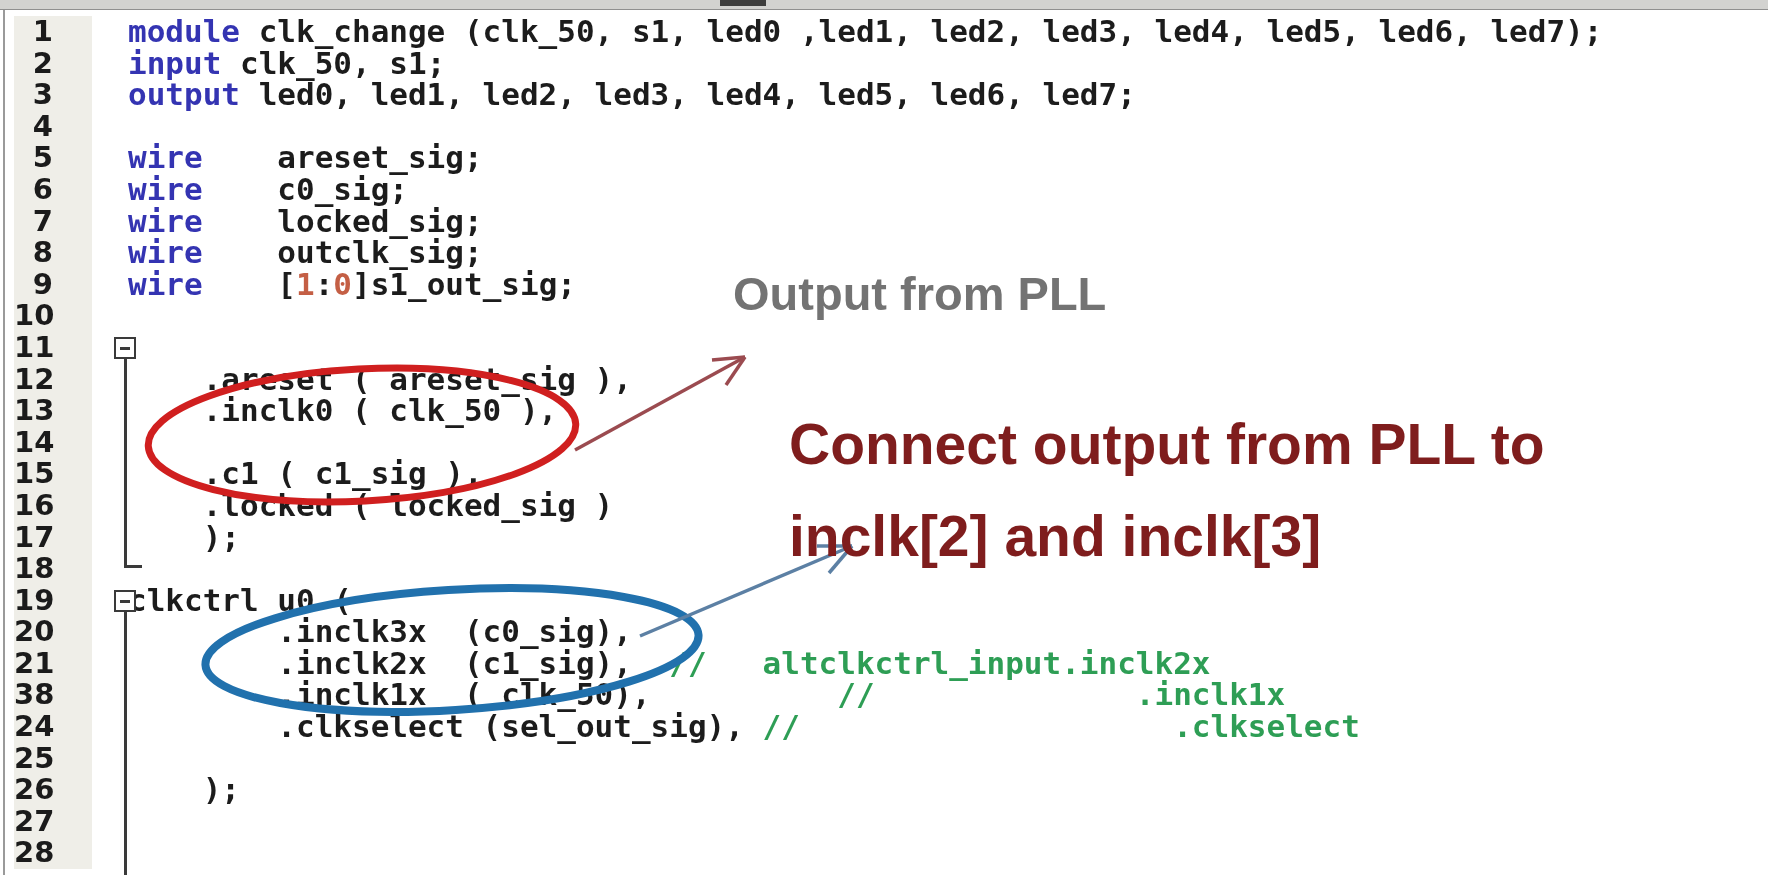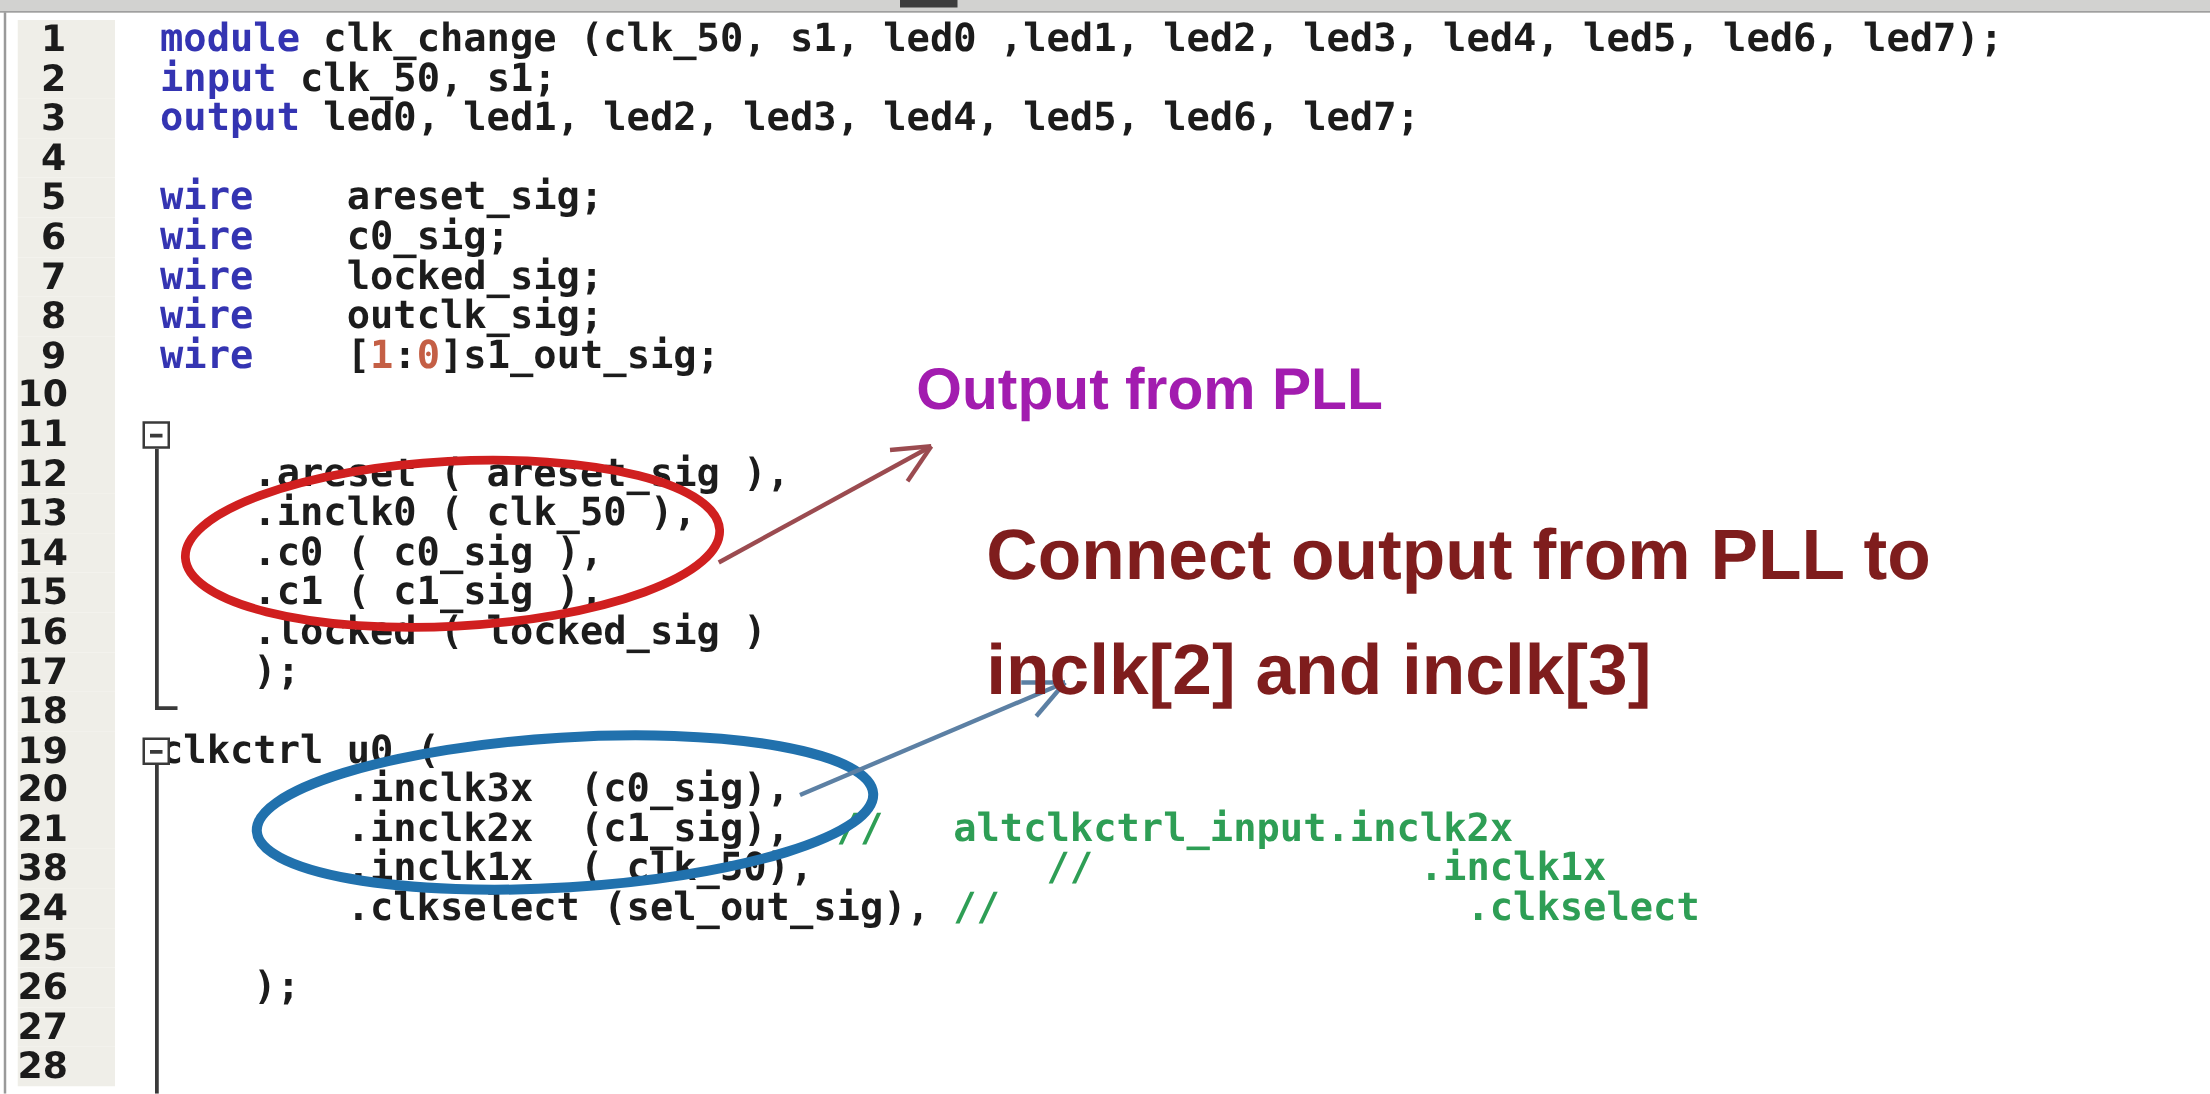--- a/index.html
+++ b/index.html
@@ -47,21 +47,21 @@
   }
   .foldbox .minus{
     position:absolute;left:4px;top:8px;width:10px;height:3px;background:#3a3a3a;
   }
   .foldbar{position:absolute;left:124px;width:3px;background:#3a3a3a;z-index:3;}
   .foldfoot{position:absolute;left:124px;width:18px;height:3px;background:#3a3a3a;z-index:3;}
   
   #overlay{position:absolute;left:0;top:0;z-index:6;pointer-events:none;}
   
   .ann{position:absolute;z-index:7;white-space:nowrap;}
-  #red-label{left:733px;top:285px;font:bold 47px/1.1 "Liberation Sans",sans-serif;color:#a21caf;}
+  #red-label{left:733px;top:268px;font:bold 47px/1.1 "Liberation Sans",sans-serif;color:#737373;}
   #blue-label{left:789px;top:398px;font:bold 57px/92px "Liberation Sans",sans-serif;color:#7f1d1d;}
 </style>
 </head>
 <body>
 
 <div id="topbar">
   <div class="thumb"></div>
 </div>
 
 <div id="leftedge">
@@ -116,21 +116,20 @@
       <div class="row">
         <div class="ln">12</div>
         <pre class="code"><span class="pl">    .areset ( areset_sig ),</span></pre>
       </div>
       <div class="row">
         <div class="ln">13</div>
         <pre class="code"><span class="pl">    .inclk0 ( clk_50 ),</span></pre>
       </div>
       <div class="row">
         <div class="ln">14</div>
-        <pre class="code"><span class="pl">    .c0 ( c0_sig ),</span></pre>
       </div>
       <div class="row">
         <div class="ln">15</div>
         <pre class="code"><span class="pl">    .c1 ( c1_sig ),</span></pre>
       </div>
       <div class="row">
         <div class="ln">16</div>
         <pre class="code"><span class="pl">    .locked ( locked_sig )</span></pre>
       </div>
       <div class="row">

